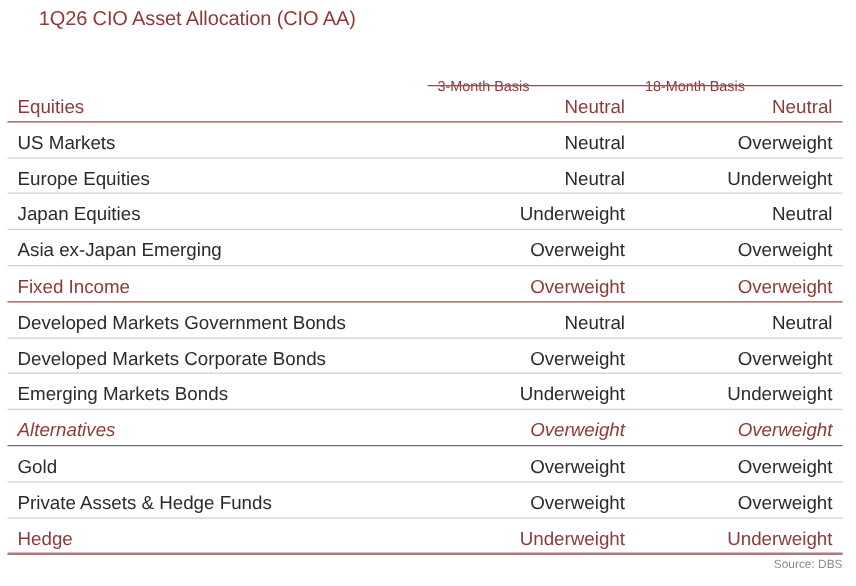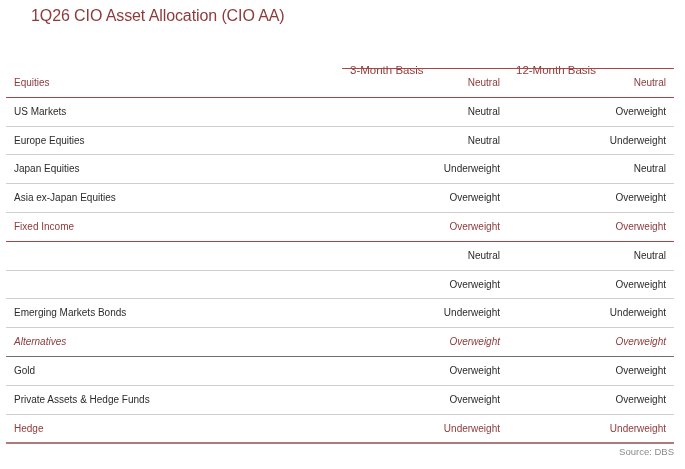--- a/index.html
+++ b/index.html
@@ -20,21 +20,21 @@
     }
     .header-row .col-head {
       position: absolute; top: 8px; font-size: 11.5px; color: #8f3a3a;
       text-align: left; width: 150px; margin-top: 16px;
     }
     .header-rule {
       position: absolute; left: 336px; right: 0; bottom: 0; height: 1.5px; background: #a84545;
     }
     .row {
       position: relative; height: 27.8px; border-bottom: 1px solid #cfcfcf;
-      font-size: 10px;
+      font-size: 15px;
     }
     .row.category { color: #8f3a3a; border-bottom: 1.5px solid #a84545; }
     .row.category.dark-rule { border-bottom: 1.5px solid #6e6e6e; font-style: italic; }
     .row.category.last { border-bottom: 2.5px solid #b07a7a; }
     .row .label { position: absolute; left: 8px; top: 8px; }
     .row .v3, .row .v12 {
       position: absolute; top: 8px; width: 150px; text-align: right;
     }
     .c3 { left: 344px; }
     .c12 { left: 510px; }
@@ -43,21 +43,21 @@
     }
   </style>
 </head>
 <body>
 
 <div class="title">1Q26 CIO Asset Allocation (CIO AA)</div>
 
 <div class="table">
   <div class="header-row">
     <div class="col-head c3">3-Month Basis</div>
-    <div class="col-head c12">12-Month Basis</div>
+    <div class="col-head c12">18-Month Basis</div>
     <div class="header-rule"></div>
   </div>
 
   <div class="row category">
     <span class="label">Equities</span>
     <span class="v3 c3">Neutral</span>
     <span class="v12 c12">Neutral</span>
   </div>
   <div class="row">
     <span class="label">US Markets</span>
@@ -68,34 +68,36 @@
     <span class="label">Europe Equities</span>
     <span class="v3 c3">Neutral</span>
     <span class="v12 c12">Underweight</span>
   </div>
   <div class="row">
     <span class="label">Japan Equities</span>
     <span class="v3 c3">Underweight</span>
     <span class="v12 c12">Neutral</span>
   </div>
   <div class="row">
-    <span class="label">Asia ex-Japan Equities</span>
+    <span class="label">Asia ex-Japan Emerging</span>
     <span class="v3 c3">Overweight</span>
     <span class="v12 c12">Overweight</span>
   </div>
   <div class="row category">
     <span class="label">Fixed Income</span>
     <span class="v3 c3">Overweight</span>
     <span class="v12 c12">Overweight</span>
   </div>
   <div class="row">
+    <span class="label">Developed Markets Government Bonds</span>
     <span class="v3 c3">Neutral</span>
     <span class="v12 c12">Neutral</span>
   </div>
   <div class="row">
+    <span class="label">Developed Markets Corporate Bonds</span>
     <span class="v3 c3">Overweight</span>
     <span class="v12 c12">Overweight</span>
   </div>
   <div class="row">
     <span class="label">Emerging Markets Bonds</span>
     <span class="v3 c3">Underweight</span>
     <span class="v12 c12">Underweight</span>
   </div>
   <div class="row category dark-rule">
     <span class="label">Alternatives</span>

